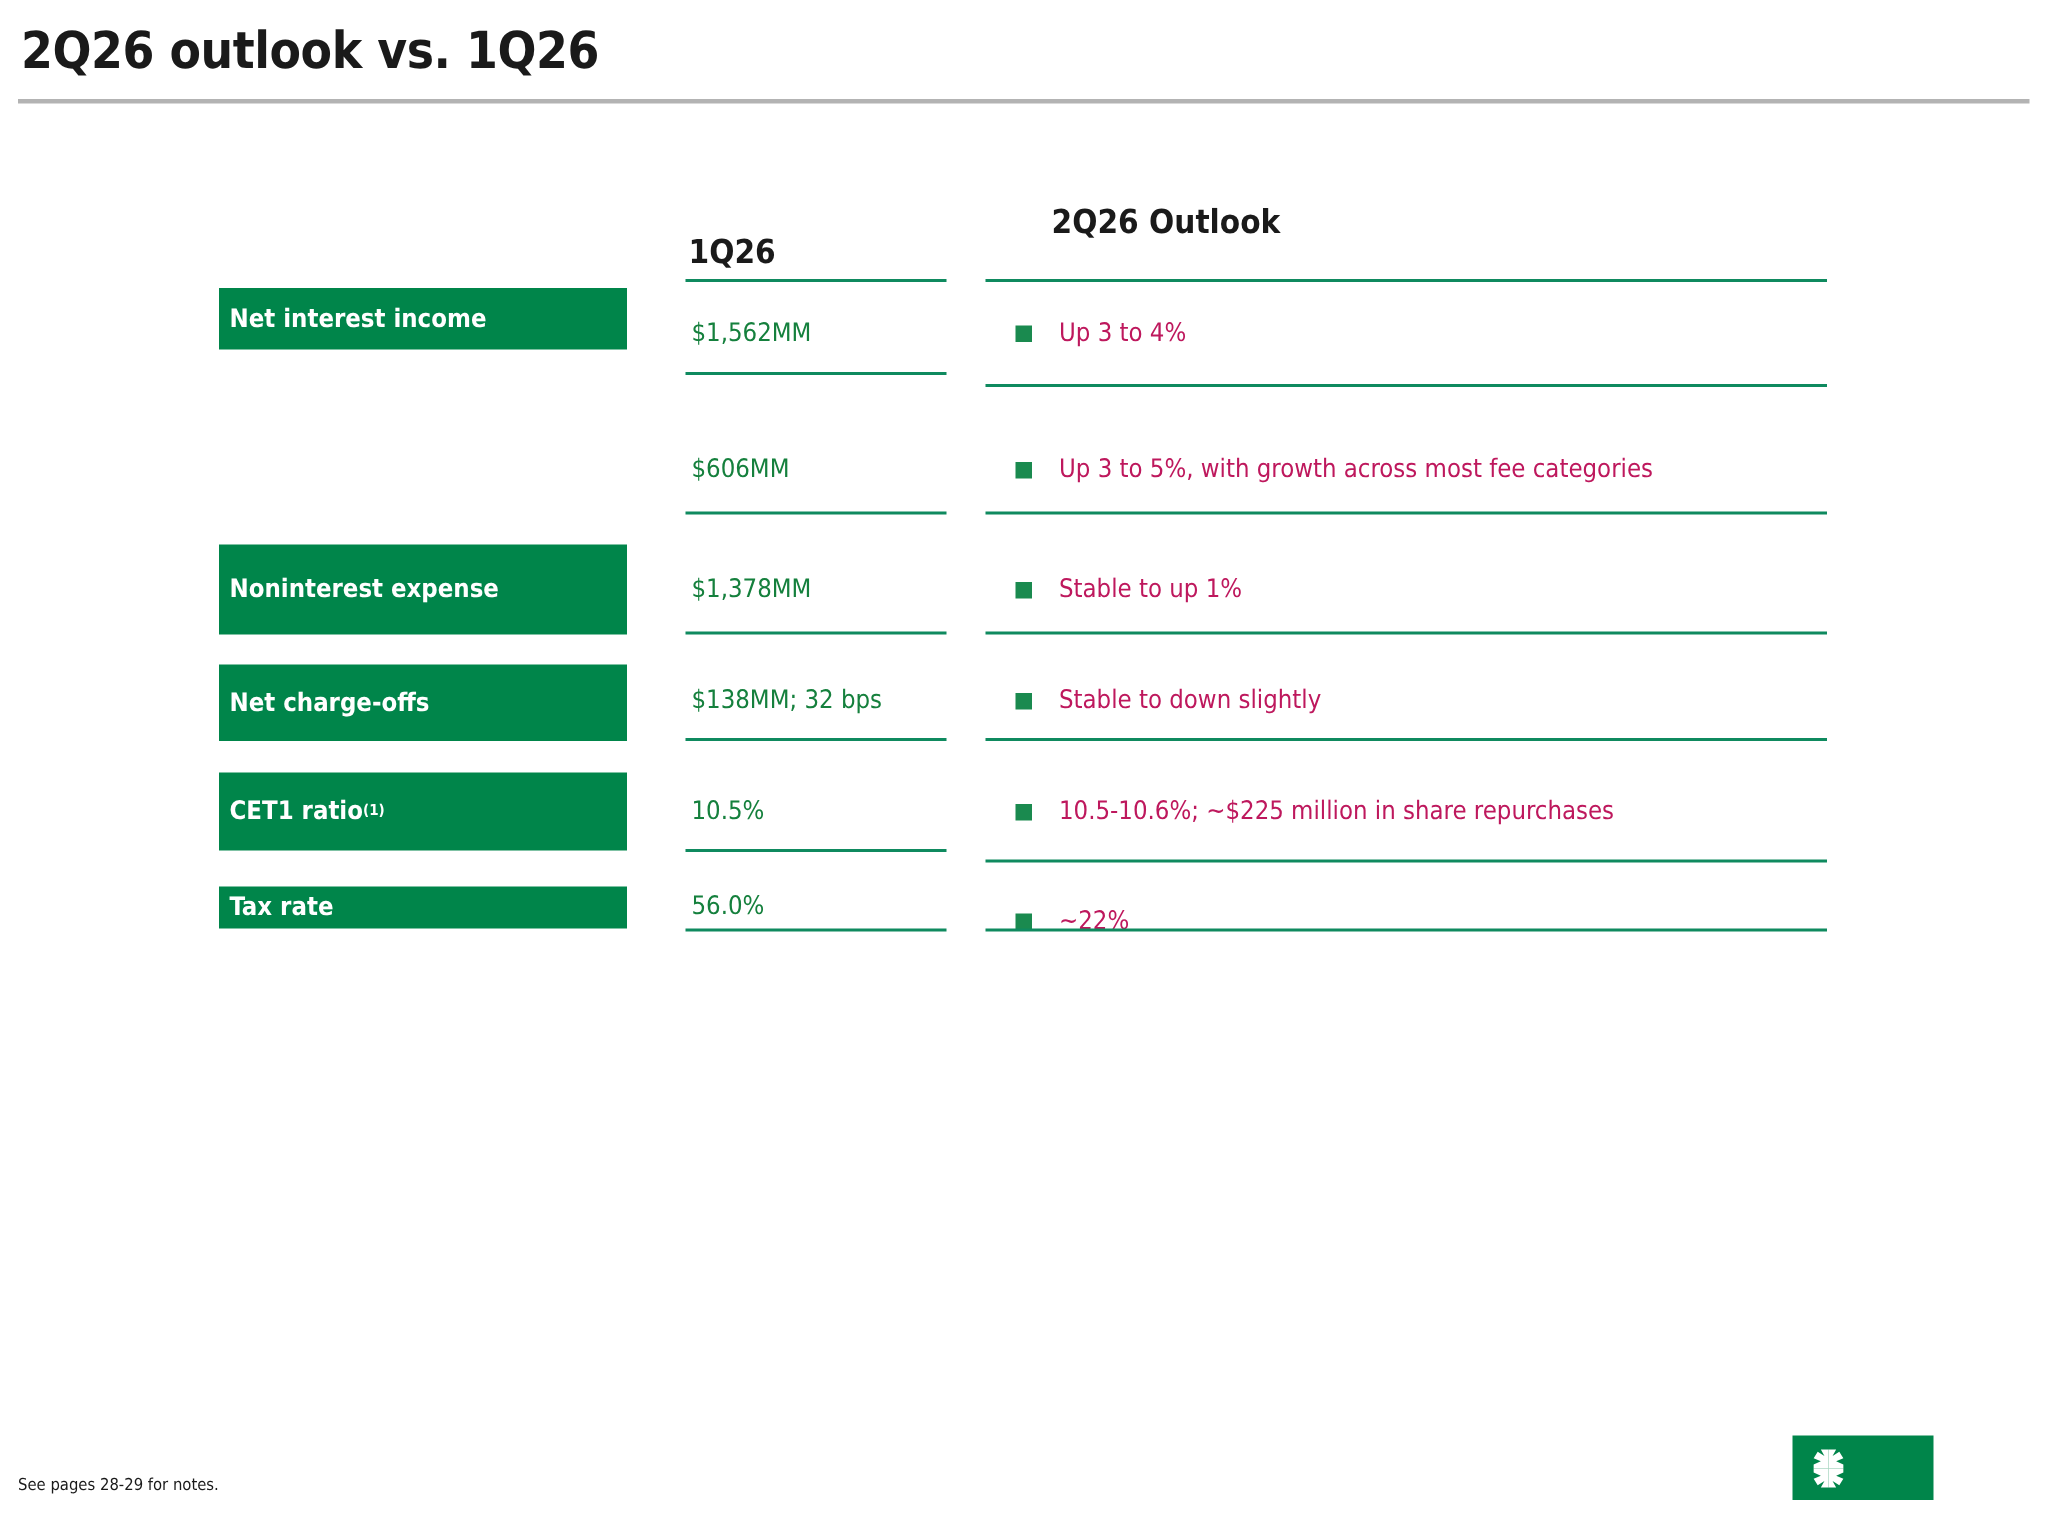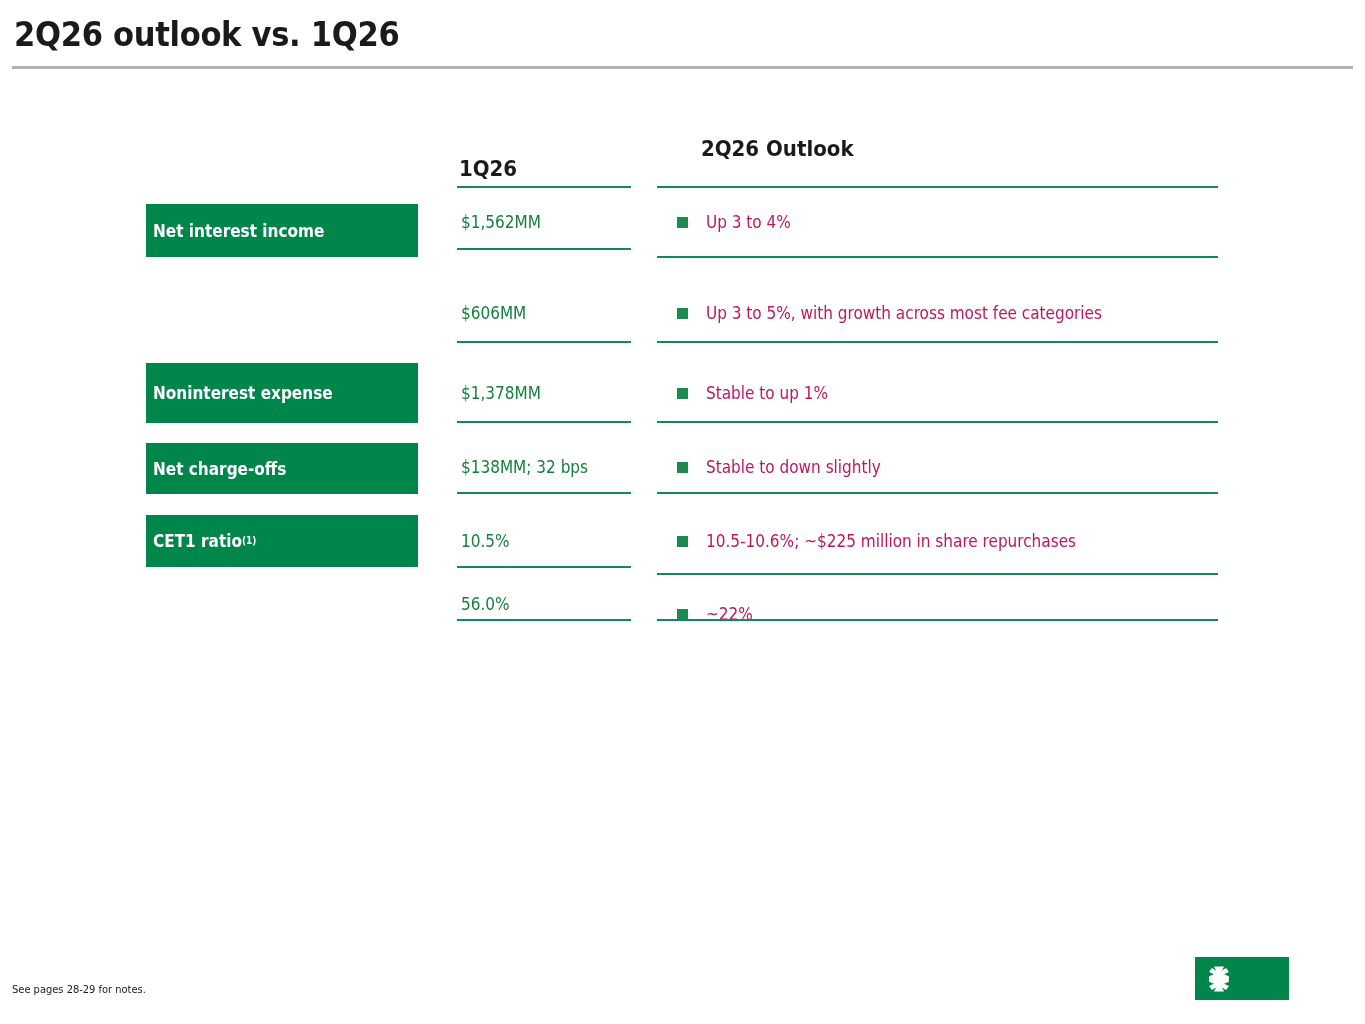--- a/index.html
+++ b/index.html
@@ -163,21 +163,21 @@
 <div id="title-rule"></div>
 
 <div id="table">
 
   <div class="col-header" id="hdr-1q26">1Q26</div>
   <div class="col-header" id="hdr-2q26">2Q26 Outlook</div>
 
   <div class="hrule col1" style="top:186px"></div>
   <div class="hrule col2" style="top:186px"></div>
 
-  <div class="label-chip" style="top:204px;height:53px">
+  <div class="label-chip" style="top:192px;height:41px">
     <span>Net interest income</span>
   </div>
   <div class="cell-1q" style="top:212px">$1,562MM</div>
   <div class="cell-2q" style="top:212px">
     <span class="bullet-sq"></span>
     <span>Up 3 to 4%</span>
   </div>
   <div class="hrule col1" style="top:248px"></div>
   <div class="hrule col2" style="top:256px"></div>
 
@@ -216,20 +216,23 @@
       <sup>(1)</sup>
   </div>
   <div class="cell-1q" style="top:531px">10.5%</div>
   <div class="cell-2q" style="top:531px">
     <span class="bullet-sq"></span>
     <span>10.5-10.6%; ~$225 million in share repurchases</span>
   </div>
   <div class="hrule col1" style="top:566px"></div>
   <div class="hrule col2" style="top:573px"></div>
 
+  <div class="label-chip" style="top:591px;height:28px">
+    <span>Tax rate</span>
+  </div>
   <div class="cell-1q" style="top:594px">56.0%</div>
   <div class="cell-2q" style="top:604px">
     <span class="bullet-sq"></span>
     <span>~22%</span>
   </div>
   <div class="hrule col1" style="top:619px"></div>
   <div class="hrule col2" style="top:619px"></div>
 
 </div>
 

